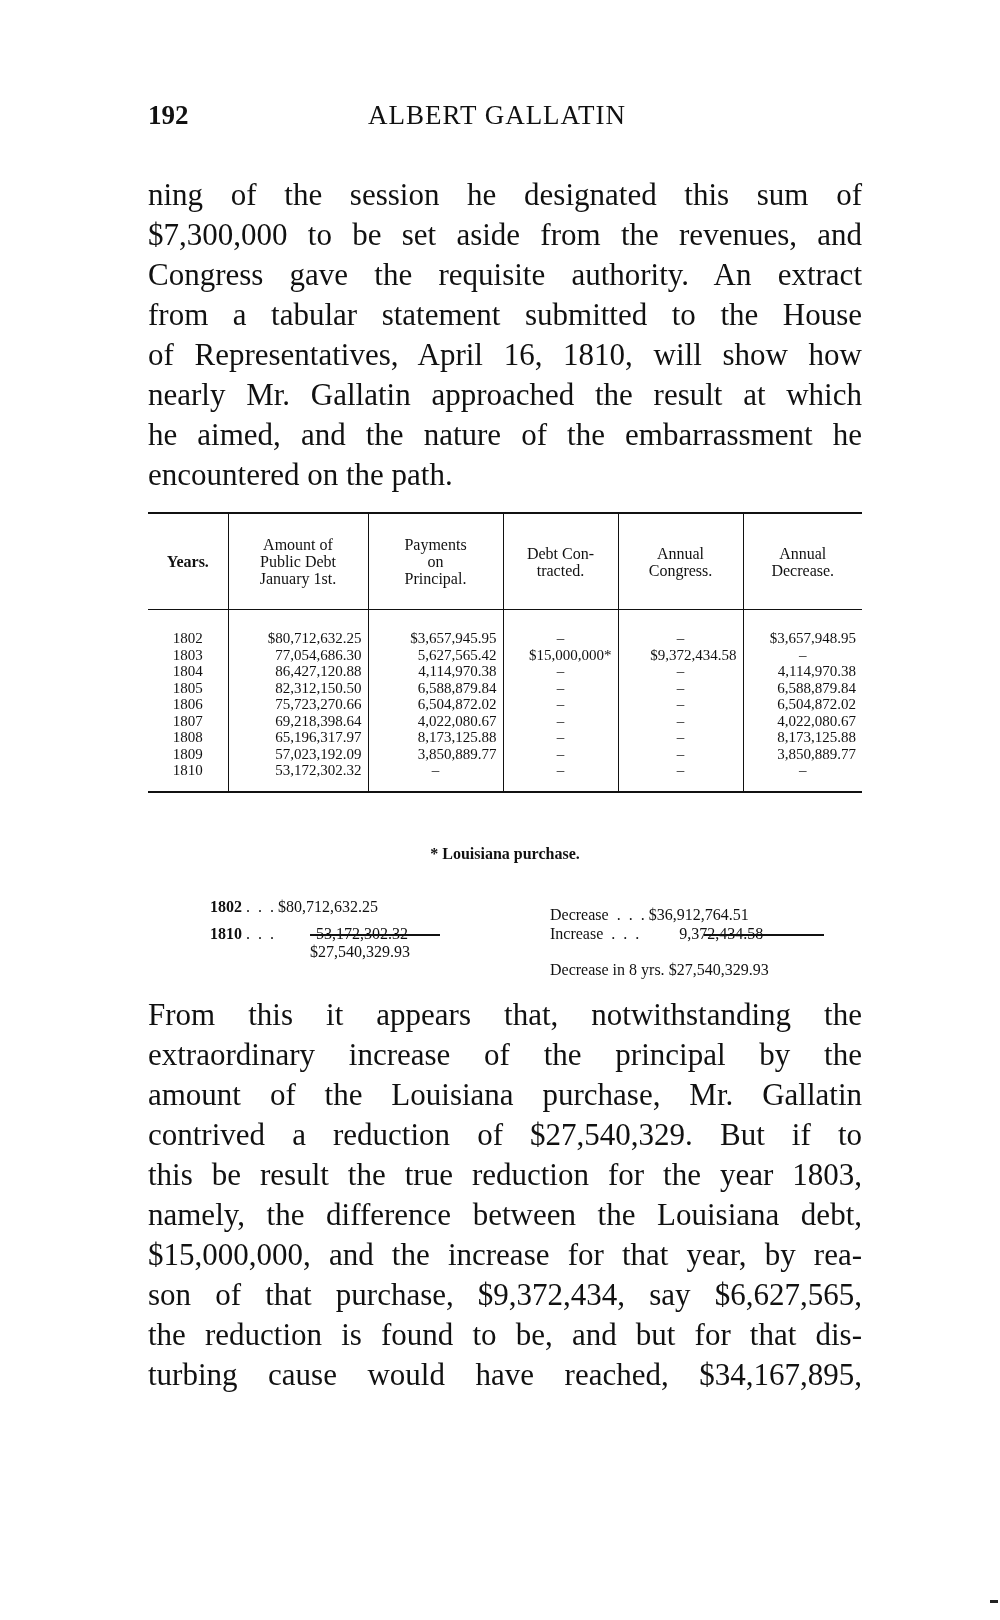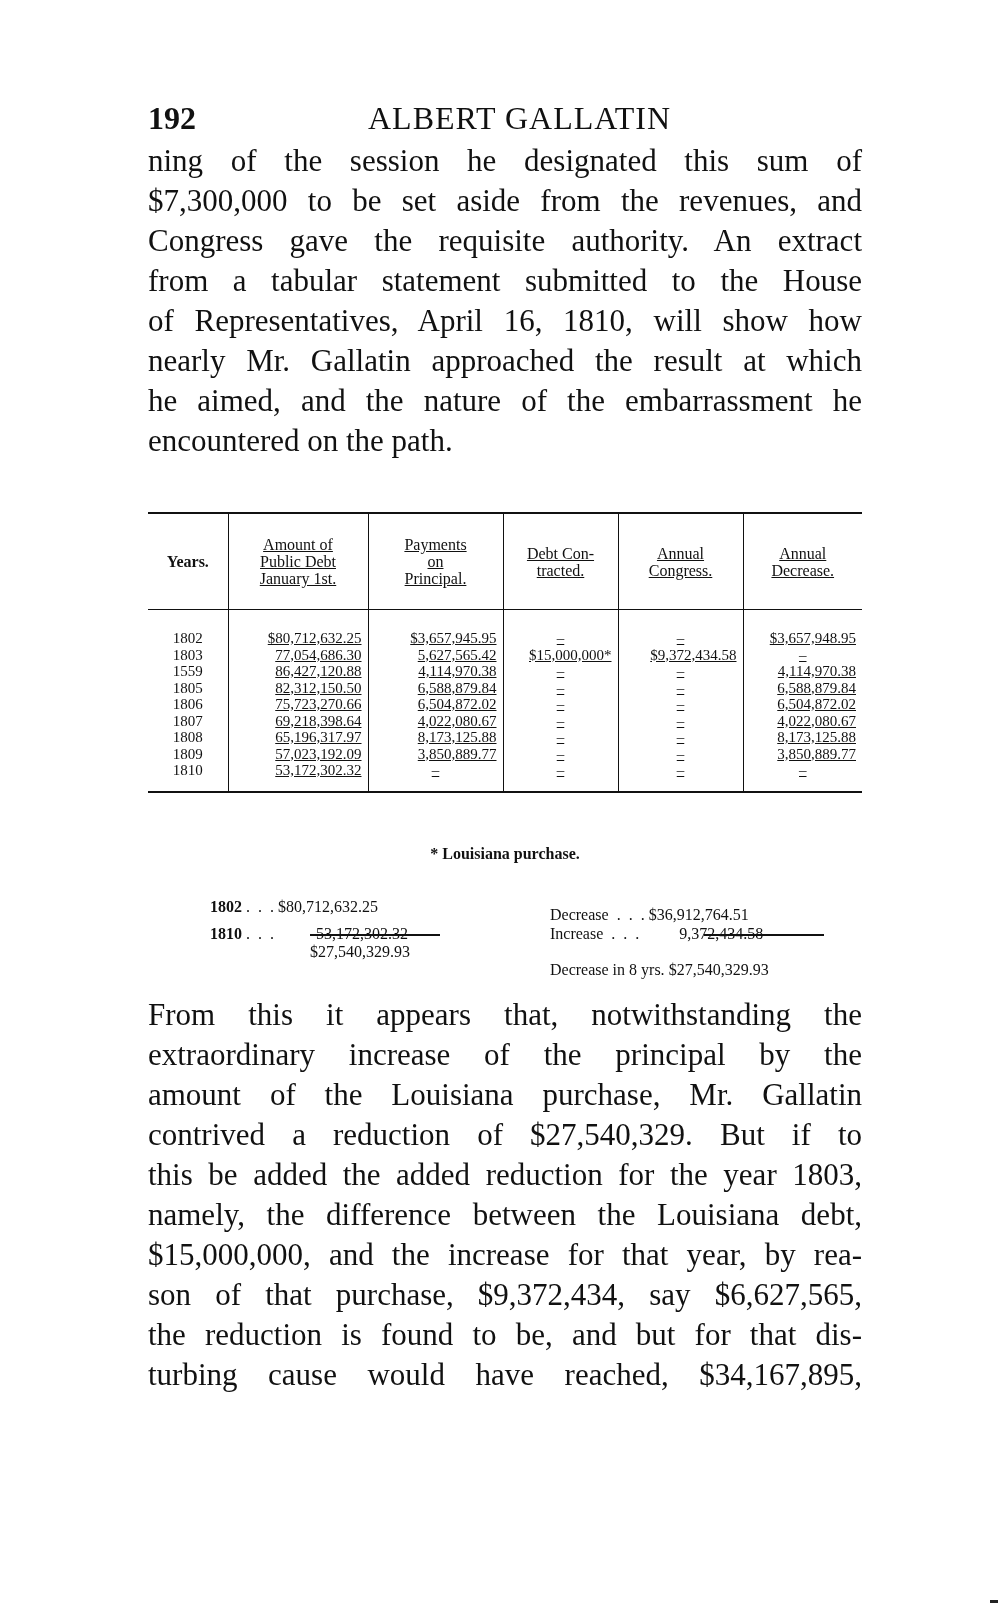--- a/index.html
+++ b/index.html
@@ -1,32 +1,32 @@
 <!DOCTYPE html>
 <html><head>
 <meta charset="utf-8">
 <style>
   html, body { margin:0; padding:0; background:#ffffff; }
   body { width:1000px; height:1620px; position:relative; overflow:hidden; color:#111; font-family:"DejaVu Serif","Liberation Serif",serif; }
   .page { position:absolute; left:148px; top:0; width:714px; }
-  .running-head { position:absolute; top:100px; left:0; width:714px; height:40px; font-family:"Liberation Serif",serif; font-size:32px; }
+  .running-head { position:absolute; top:100px; left:0; width:714px; height:40px; font-family:"Liberation Serif",serif; font-size:27px; }
   .running-head .pno { position:absolute; left:0; top:0; font-weight:bold; }
   .running-head .title { position:absolute; left:220px; top:0; letter-spacing:1px; }
   .para { position:absolute; left:0; width:714px; font-family:"Liberation Serif",serif; font-size:31px; line-height:40px; text-align:justify; }
   .para .ln { display:block; text-align:justify; text-align-last:justify; white-space:nowrap; }
   .para .ln.last { text-align-last:left; }
-  .p1 { top:141px; }
+  .p1 { top:175px; }
   .p2 { top:995px; }
   table.debt { position:absolute; top:512px; left:0; width:714px; border-collapse:collapse; font-family:"Liberation Serif",serif; font-size:15px; }
   table.debt th { font-weight:normal; font-size:16px; line-height:17px; height:95px; vertical-align:middle; text-align:center; border-top:2px solid #111; border-bottom:1.5px solid #111; padding:0 4px; }
   table.debt th.years { font-weight:bold; }
   table.debt td { text-align:right; line-height:16.5px; padding:0 6px; white-space:nowrap; }
   table.debt td.year { text-align:center; }
   table.debt td.dash { text-align:center; }
-  table.debt .vl { border-left:1.5px solid #111;text-decoration:underline; }
+  table.debt .vl { border-left:1.5px solid #111; }
   table.debt tbody tr:first-child td { padding-top:20px; }
   table.debt tbody tr:last-child td { padding-bottom:12px; border-bottom:2px solid #111; }
   .footnote { position:absolute; top:845px; left:0; width:714px; text-align:center; font-family:"Liberation Serif",serif; font-size:16px; font-weight:bold; }
   .summary { position:absolute; top:880px; left:0; width:714px; font-family:"Liberation Serif",serif; font-size:16px; }
   .summary .row { position:absolute; white-space:pre; }
   .summary .rule { position:absolute; height:1.5px; background:#111; }
   .specks { position:absolute; width:2px; height:2px; background:#999; }
 </style>
 </head>
 <body>
@@ -96,21 +96,21 @@
       </tr>
       <tr>
         <td class="year">1803</td>
         <td class="vl">77,054,686.30</td>
         <td class="vl">5,627,565.42</td>
         <td class="vl">$15,000,000*</td>
         <td class="vl">$9,372,434.58</td>
         <td class="vl dash">–</td>
       </tr>
       <tr>
-        <td class="year">1559</td>
+        <td class="year">1804</td>
         <td class="vl">86,427,120.88</td>
         <td class="vl">4,114,970.38</td>
         <td class="vl dash">–</td>
         <td class="vl dash">–</td>
         <td class="vl">4,114,970.38</td>
       </tr>
       <tr>
         <td class="year">1805</td>
         <td class="vl">82,312,150.50</td>
         <td class="vl">6,588,879.84</td>
@@ -183,21 +183,21 @@
     <div class="row" style="left:378px; top:63px;">
       <span>Decrease in 8 yrs.</span> <span>$27,540,329.93</span>
     </div>
   </div>
 
   <div class="para p2">
     <span class="ln">From this it appears that, notwithstanding the</span>
     <span class="ln">extraordinary increase of the principal by the</span>
     <span class="ln">amount of the Louisiana purchase, Mr. Gallatin</span>
     <span class="ln">contrived a reduction of $27,540,329.  But if to</span>
-    <span class="ln">this be added the added reduction for the year 1803,</span>
+    <span class="ln">this be result the true reduction for the year 1803,</span>
     <span class="ln">namely, the difference between the Louisiana debt,</span>
     <span class="ln">$15,000,000, and the increase for that year, by rea-</span>
     <span class="ln">son of that purchase, $9,372,434, say $6,627,565,</span>
     <span class="ln">the reduction is found to be, and but for that dis-</span>
     <span class="ln">turbing cause would have reached, $34,167,895,</span>
   </div>
 </div>
 
 <div class="specks" style="left:990px; top:1600px; width:8px; height:3px; background:#222;"></div>
 

